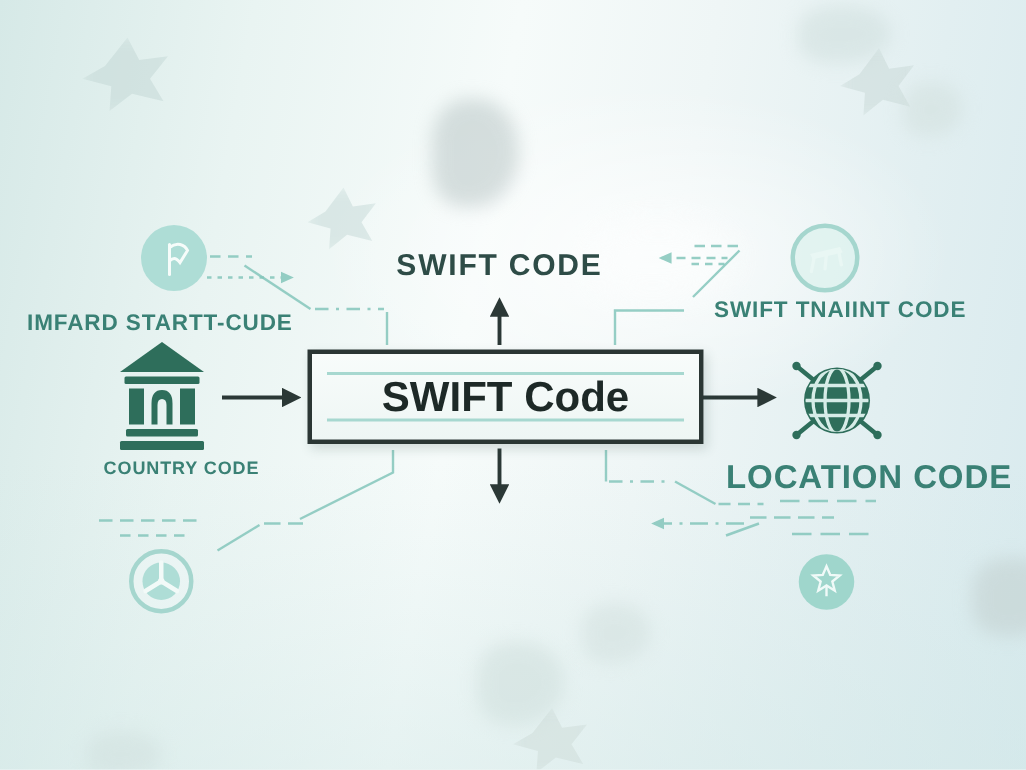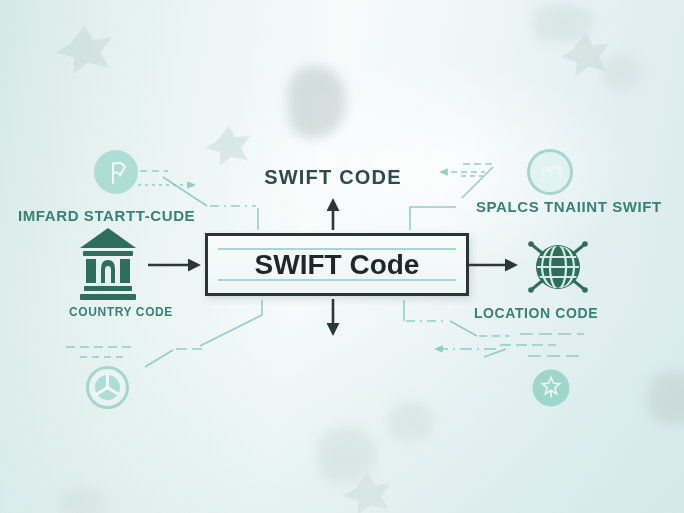--- a/index.html
+++ b/index.html
@@ -46,21 +46,21 @@
   .box-label{position:absolute;inset:0;display:flex;align-items:center;justify-content:center;
     font-size:28px;font-weight:700;color:var(--swift-text);letter-spacing:0;}
 
   .lbl{position:absolute;z-index:3;font-weight:700;text-align:center;letter-spacing:.6px;
     line-height:1.1;white-space:nowrap;}
   .lbl-top{left:252px;top:166px;width:162px;font-size:20px;font-weight:600;letter-spacing:1.2px;color:var(--top-label);}
   .lbl-bottom{left:250px;top:347px;width:166px;font-size:20px;letter-spacing:1px;color:var(--dark-label);}
   .lbl-left-upper{left:18px;top:198px;width:176px;font-size:15px;color:var(--teal-text);margin-top:10px;}
   .lbl-left{left:54px;top:306px;width:134px;font-size:12px;color:var(--teal-text);}
   .lbl-right-upper{left:476px;top:199px;width:164px;font-size:15px;color:var(--teal-text);}
-  .lbl-right{left:470px;top:306px;width:132px;font-size:14px;color:var(--teal-text);}
+  .lbl-right{left:484px;top:306px;width:132px;font-size:22px;color:var(--teal-text);}
 
   .icon{position:absolute;z-index:3;}
   .icon-circle{border-radius:50%;display:flex;align-items:center;justify-content:center;}
   .flag-circle{left:94px;top:150px;width:44px;height:44px;background:var(--icon-teal-light);}
   .monument-circle{left:527px;top:149px;width:46px;height:46px;box-sizing:border-box;
     border:3px solid var(--ring-teal);background:rgba(215,240,235,.55);}
   .bank-pos{left:78px;top:228px;}
   .globe-pos{left:522px;top:237px;}
   .fan-pos{left:85px;top:365px;}
   .starc-pos{left:532px;top:369px;}
@@ -128,21 +128,21 @@
 
   <div class="center-box">
     <div class="rule r-top"></div>
     <div class="box-label">SWIFT Code</div>
     <div class="rule r-bot"></div>
   </div>
 
   <div class="lbl lbl-top">SWIFT CODE</div>
   <div class="lbl lbl-left-upper">IMFARD STARTT-CUDE</div>
   <div class="lbl lbl-left">COUNTRY CODE</div>
-  <div class="lbl lbl-right-upper">SPALCS TNAIINT SWIFT</div>
+  <div class="lbl lbl-right-upper">SWIFT TNAIINT CODE</div>
   <div class="lbl lbl-right">LOCATION CODE</div>
 
   <div class="icon icon-circle flag-circle">
     <svg width="38" height="38" viewBox="0 0 38 38">
       <g stroke="#f6fcfa" stroke-width="2" fill="none" stroke-linecap="round">
         <path d="M16,10 V30"></path>
         <path d="M16,12 C21,8 26,10 28,14 L23,22 C20,18 18,19 16,21 Z"></path>
       </g>
     </svg>
   </div>

